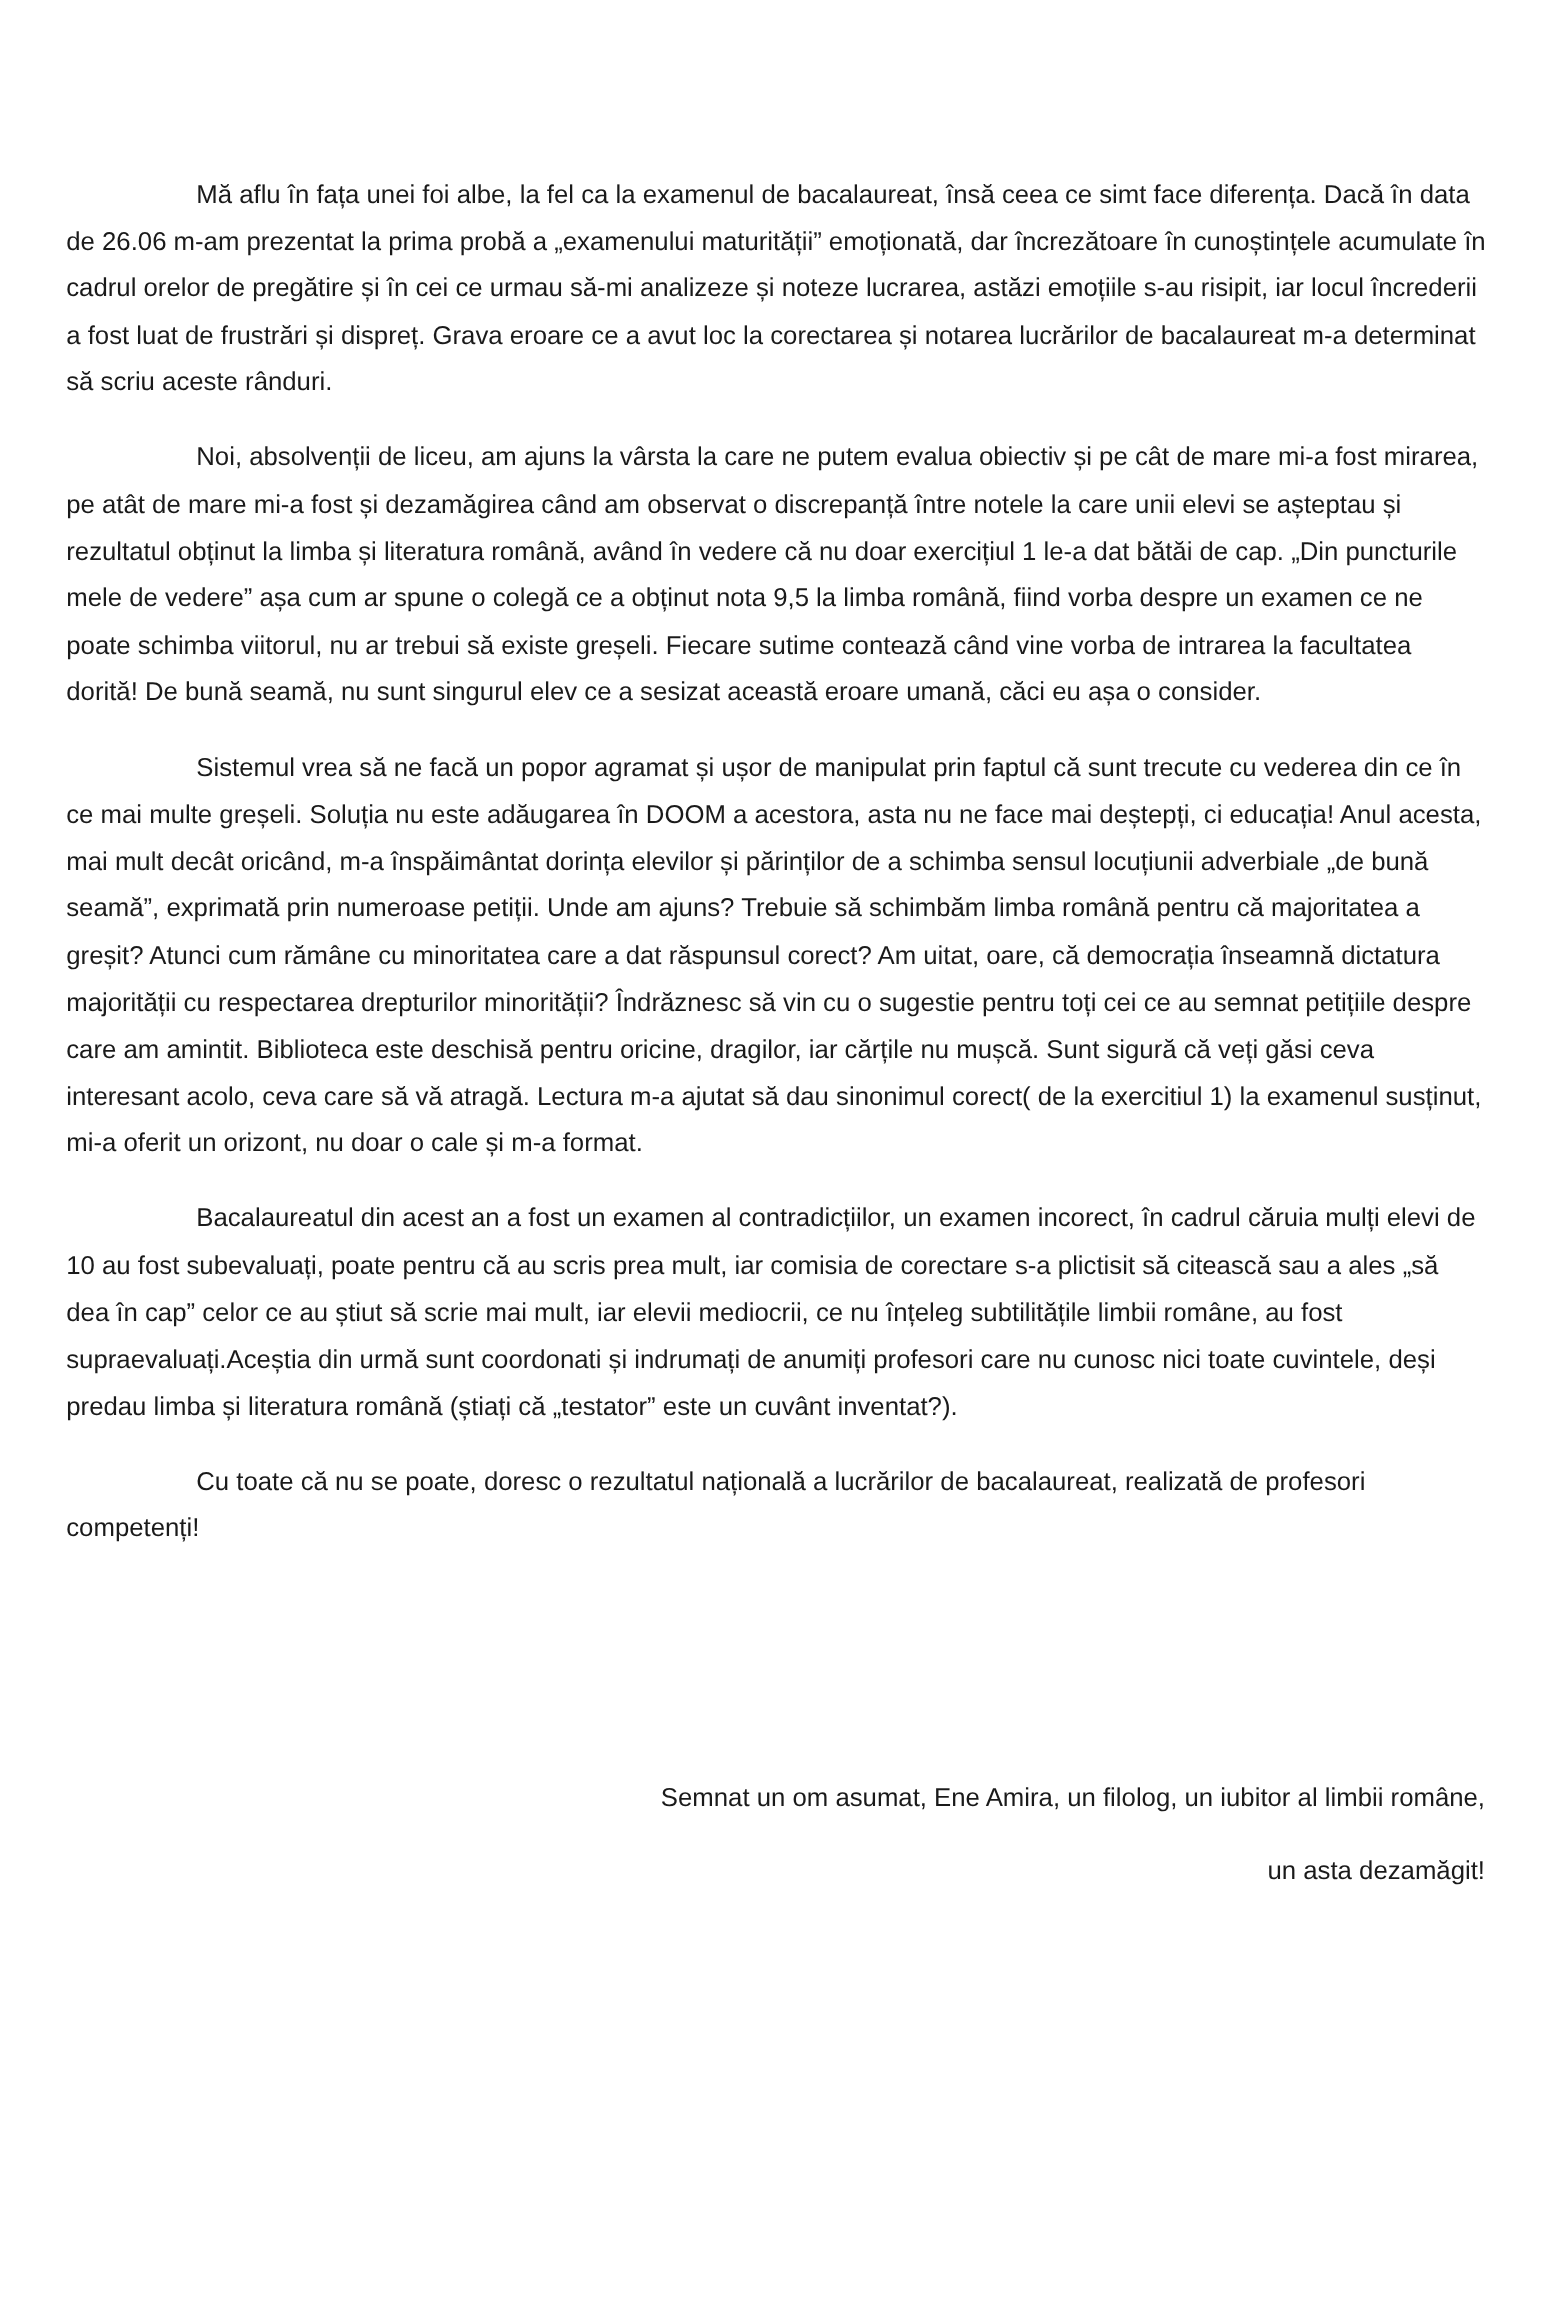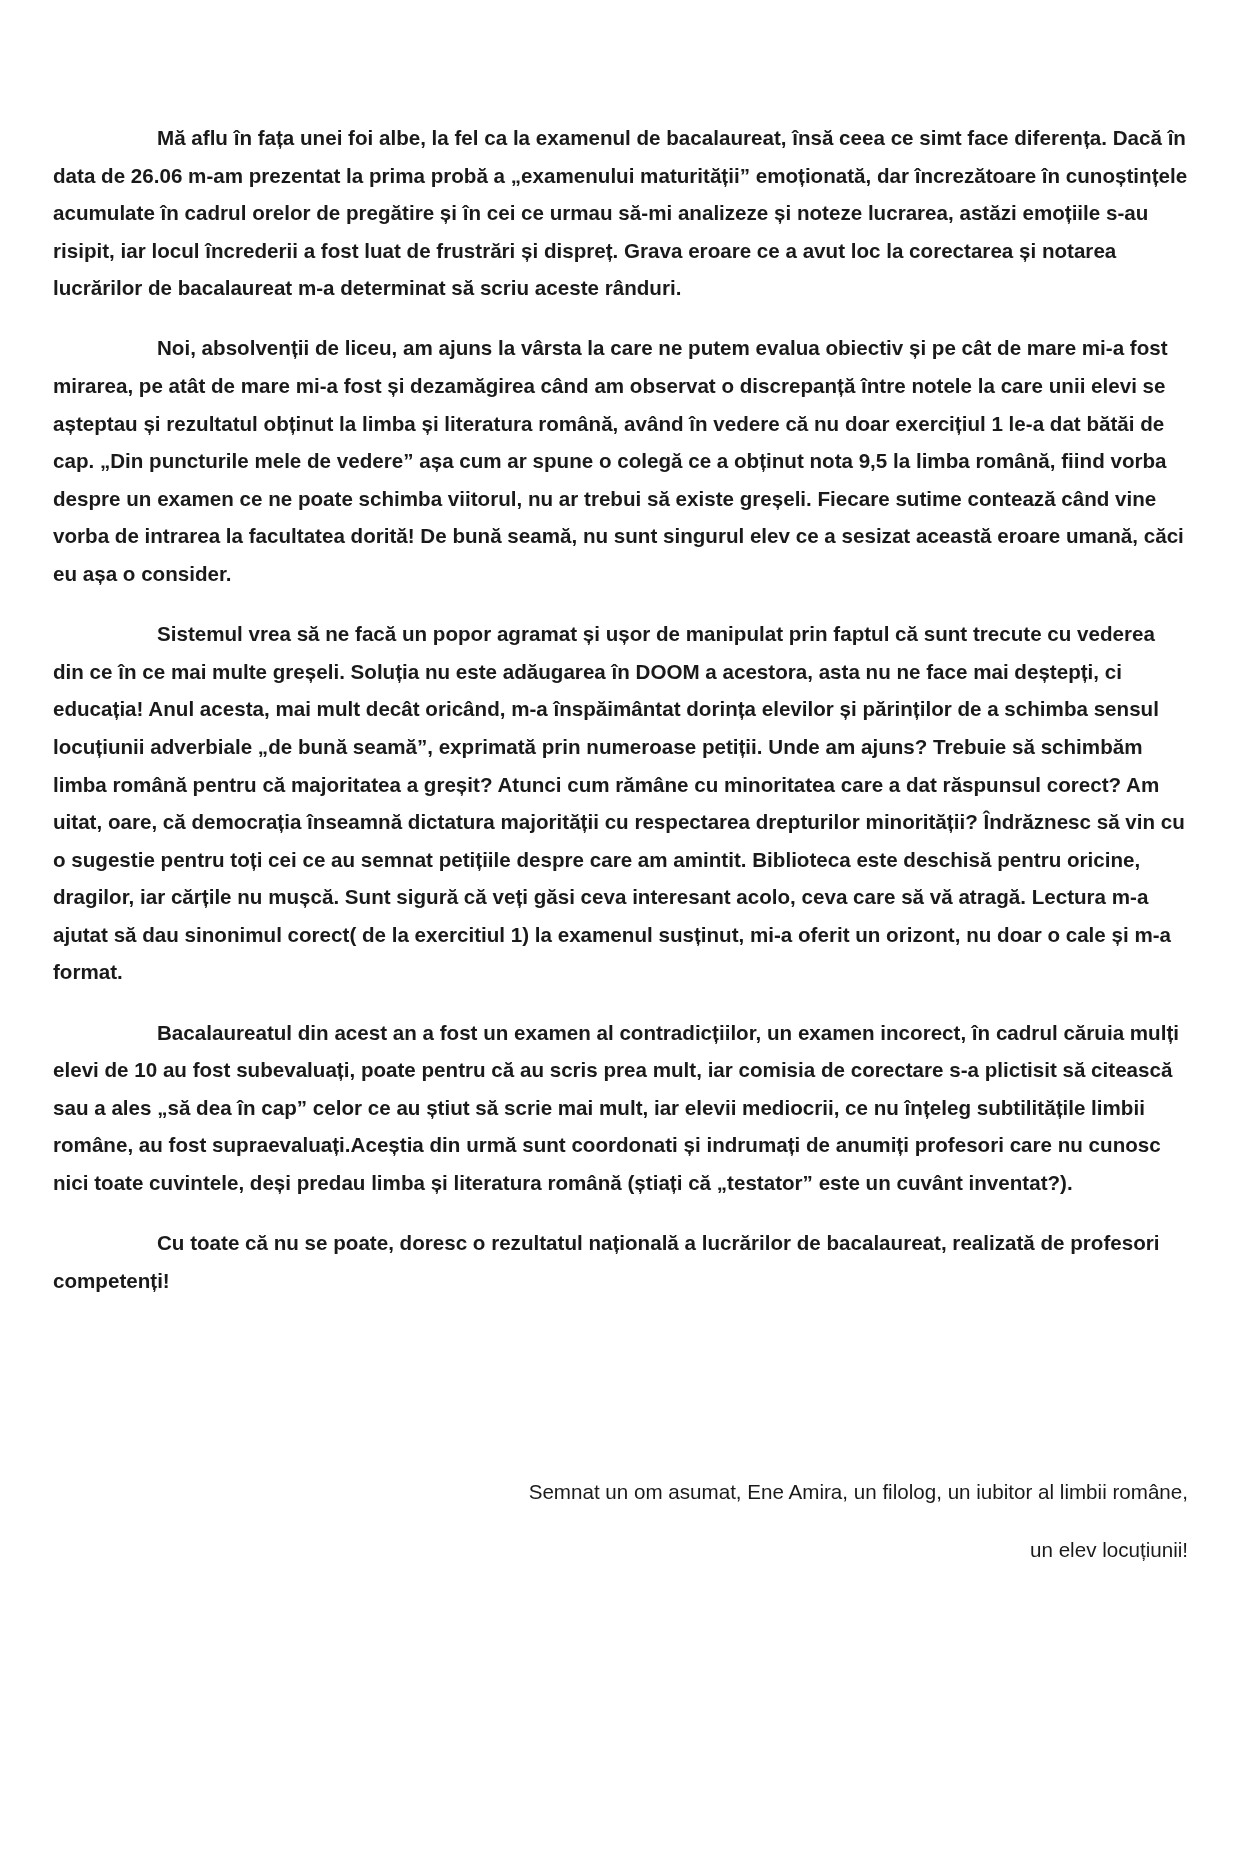--- a/index.html
+++ b/index.html
@@ -11,37 +11,36 @@
       width: 1242px;
       height: 1855px;
       position: relative;
       overflow: hidden;
       color: #1a1a1a;
       font-family: "Liberation Sans", "DejaVu Sans", sans-serif;
     }
     .page {
       position: absolute;
       left: 53px;
-      top: 119px;
+      top: 137px;
       width: 1136px;
-      font-weight: bold;
     }
     .para {
       margin: 0 0 22.5px 0;
       font-size: 20.6px;
       line-height: 37.6px;
       text-indent: 104px;
       text-align: left;
       letter-spacing: 0px;
       word-spacing: 0px;
     }
     .signature {
       position: absolute;
       right: 54px;
-      top: 1473px;
+      top: 1420px;
       text-align: right;
       font-size: 20.6px;
       line-height: 37.6px;
     }
     .signature .line {
       display: block;
       margin-bottom: 20px;
       white-space: nowrap;
     }
   </style>
@@ -51,14 +50,14 @@
 <div class="page">
   <p class="para">Mă aflu în fața unei foi albe, la fel ca la examenul de bacalaureat, însă ceea ce simt face diferența. Dacă în data de 26.06 m-am prezentat la prima probă a „examenului maturității” emoționată, dar încrezătoare în cunoștințele acumulate în cadrul orelor de pregătire și în cei ce urmau să-mi analizeze și noteze lucrarea, astăzi emoțiile s-au risipit, iar locul încrederii a fost luat de frustrări și dispreț. Grava eroare ce a avut loc la corectarea și notarea lucrărilor de bacalaureat m-a determinat să scriu aceste rânduri.</p>
   <p class="para">Noi, absolvenții de liceu, am ajuns la vârsta la care ne putem evalua obiectiv și pe cât de mare mi-a fost mirarea, pe atât de mare mi-a fost și dezamăgirea când am observat o discrepanță între notele la care unii elevi se așteptau și rezultatul obținut la limba și literatura română, având în vedere că nu doar exercițiul 1 le-a dat bătăi de cap.  „Din puncturile mele de vedere” așa cum ar spune o colegă ce a obținut nota 9,5 la limba română, fiind vorba despre un examen ce ne poate schimba viitorul, nu ar trebui să existe greșeli. Fiecare sutime contează când vine vorba de intrarea la facultatea dorită! De bună seamă, nu sunt singurul elev ce a sesizat această eroare umană, căci eu așa o consider.</p>
   <p class="para">Sistemul vrea să ne facă un popor agramat și ușor de manipulat prin faptul că sunt trecute cu vederea din ce în ce mai multe greșeli. Soluția nu este adăugarea în DOOM a acestora, asta nu ne face mai deștepți, ci educația! Anul acesta, mai mult decât oricând, m-a înspăimântat dorința elevilor și părinților de a schimba sensul locuțiunii adverbiale „de bună seamă”, exprimată prin numeroase petiții. Unde am ajuns? Trebuie să schimbăm limba română pentru că majoritatea a greșit? Atunci cum rămâne cu minoritatea care a dat răspunsul corect? Am uitat, oare, că democrația înseamnă dictatura majorității cu respectarea drepturilor minorității? Îndrăznesc să vin cu o sugestie pentru toți cei ce au semnat petițiile despre care am amintit. Biblioteca este deschisă pentru oricine, dragilor, iar cărțile nu mușcă. Sunt sigură că veți găsi ceva interesant acolo, ceva care să vă atragă. Lectura m-a ajutat să dau sinonimul corect( de la exercitiul 1) la examenul susținut, mi-a oferit un orizont, nu doar o cale și m-a format.</p>
   <p class="para">Bacalaureatul din acest an a fost un examen al contradicțiilor, un examen incorect, în cadrul căruia mulți elevi de 10 au fost subevaluați, poate pentru că au scris prea mult, iar comisia de corectare s-a plictisit să citească sau a ales „să dea în cap” celor ce au știut să scrie mai mult, iar elevii mediocrii, ce nu înțeleg subtilitățile limbii române, au fost supraevaluați.Aceștia din urmă sunt coordonati și indrumați de  anumiți profesori care nu cunosc nici toate cuvintele, deși predau limba și literatura română (știați că „testator” este un cuvânt inventat?).</p>
   <p class="para">Cu toate că nu se poate, doresc o rezultatul națională a lucrărilor de bacalaureat, realizată de profesori competenți!</p>
 </div>
 
 <div class="signature">
   <span class="line">Semnat un om asumat, Ene Amira, un filolog, un iubitor al limbii române,</span>
-  <span class="line">un elev locuțiunii!</span>
+  <span class="line">un asta dezamăgit!</span>
 </div>
 
 </body></html>

